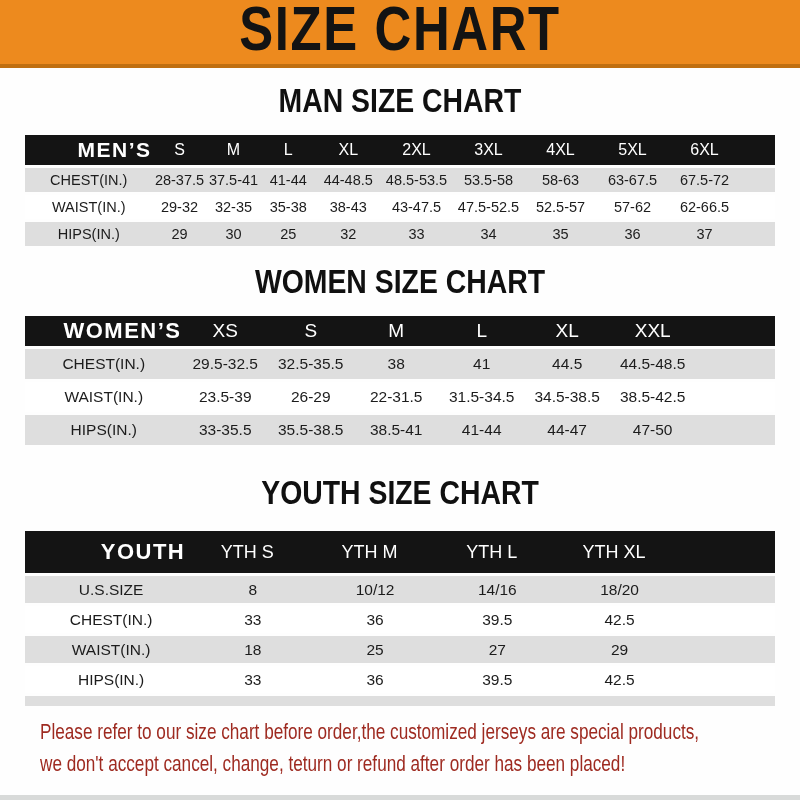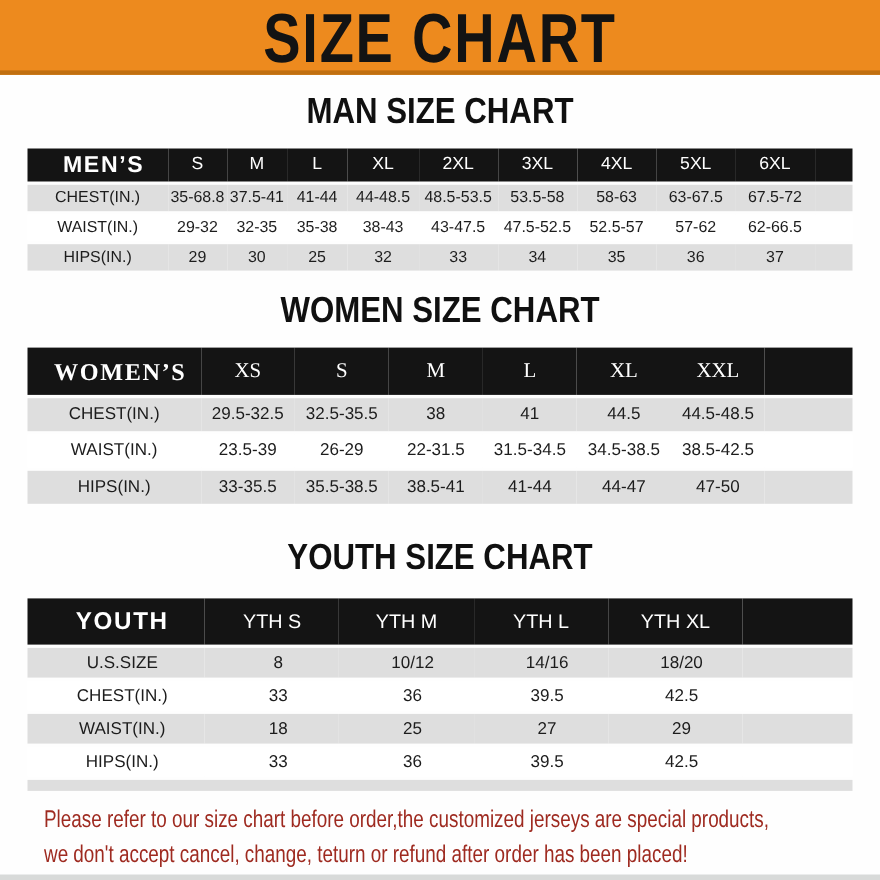--- a/index.html
+++ b/index.html
@@ -14,21 +14,21 @@
     width: 800px; height: 800px;
     overflow: hidden;
     background: #fefefe;
   }
 
   
   .banner {
     height: 68px;
     background: var(--banner-orange, #ED8A1E);
     border-bottom: 4px solid var(--banner-border, #C06F10);
-    display: flex; align-items: flex-start; justify-content: center;
+    display: flex; align-items: flex-end; justify-content: center;
   }
   .banner-title {
     margin: 0;
     font-size: 62px;
     font-weight: bold;
     color: #131313;
     letter-spacing: 2px;
     white-space: nowrap;
     transform: scale(0.82, 1.02);
   }
@@ -58,41 +58,41 @@
   .size-table thead th {
     background: var(--header-bar-black, #141414);
     color: #ffffff;
     font-weight: normal;
     text-align: center;
     vertical-align: middle;
     overflow: hidden;
     white-space: nowrap;
   }
   .size-table th.corner-label {
-    text-align: center;
+    text-align: right;
     padding-left: 12px;
     font-weight: bold;
     letter-spacing: 1.5px;
     margin-top: 21px;
   }
   .size-table tbody td {
     text-align: center;
     vertical-align: middle;
     color: #1c1c1c;
     overflow: hidden;
     white-space: nowrap;
   }
   .size-table tbody tr.gray td  { background: var(--row-gray, #DEDEDE); }
   .size-table tbody tr.white td { background: #ffffff; }
 
   .men thead th   { height: 30px; font-size: 16px; }
   .men th.corner-label   { font-size: 21px; }
   .men tbody td   { height: 24px; font-size: 14.5px; }
 
-  .women thead th { height: 43px; font-size: 19px; font-family: Liberation Serif, serif; }
+  .women thead th { height: 30px; font-size: 19px; }
   .women th.corner-label { font-size: 22px; }
   .women tbody td { height: 30px; font-size: 15.5px; }
 
   .youth thead th { height: 42px; font-size: 18px; }
   .youth th.corner-label { font-size: 22px; }
   .youth tbody td { height: 27px; font-size: 15.5px; padding-left: 12px; }
 
   .table-bottom-strip {
     width: 750px; height: 10px;
     margin: 0 auto;
@@ -154,21 +154,21 @@
             <th>3XL</th>
             <th>4XL</th>
             <th>5XL</th>
             <th>6XL</th>
             <th></th>
           </tr>
         </thead>
         <tbody>
           <tr class="gray">
             <td class="row-label">CHEST(IN.)</td>
-            <td>35-68.8</td>
+            <td>28-37.5</td>
             <td>37.5-41</td>
             <td>41-44</td>
             <td>44-48.5</td>
             <td>48.5-53.5</td>
             <td>53.5-58</td>
             <td>58-63</td>
             <td>63-67.5</td>
             <td>67.5-72</td>
             <td></td>
           </tr>

